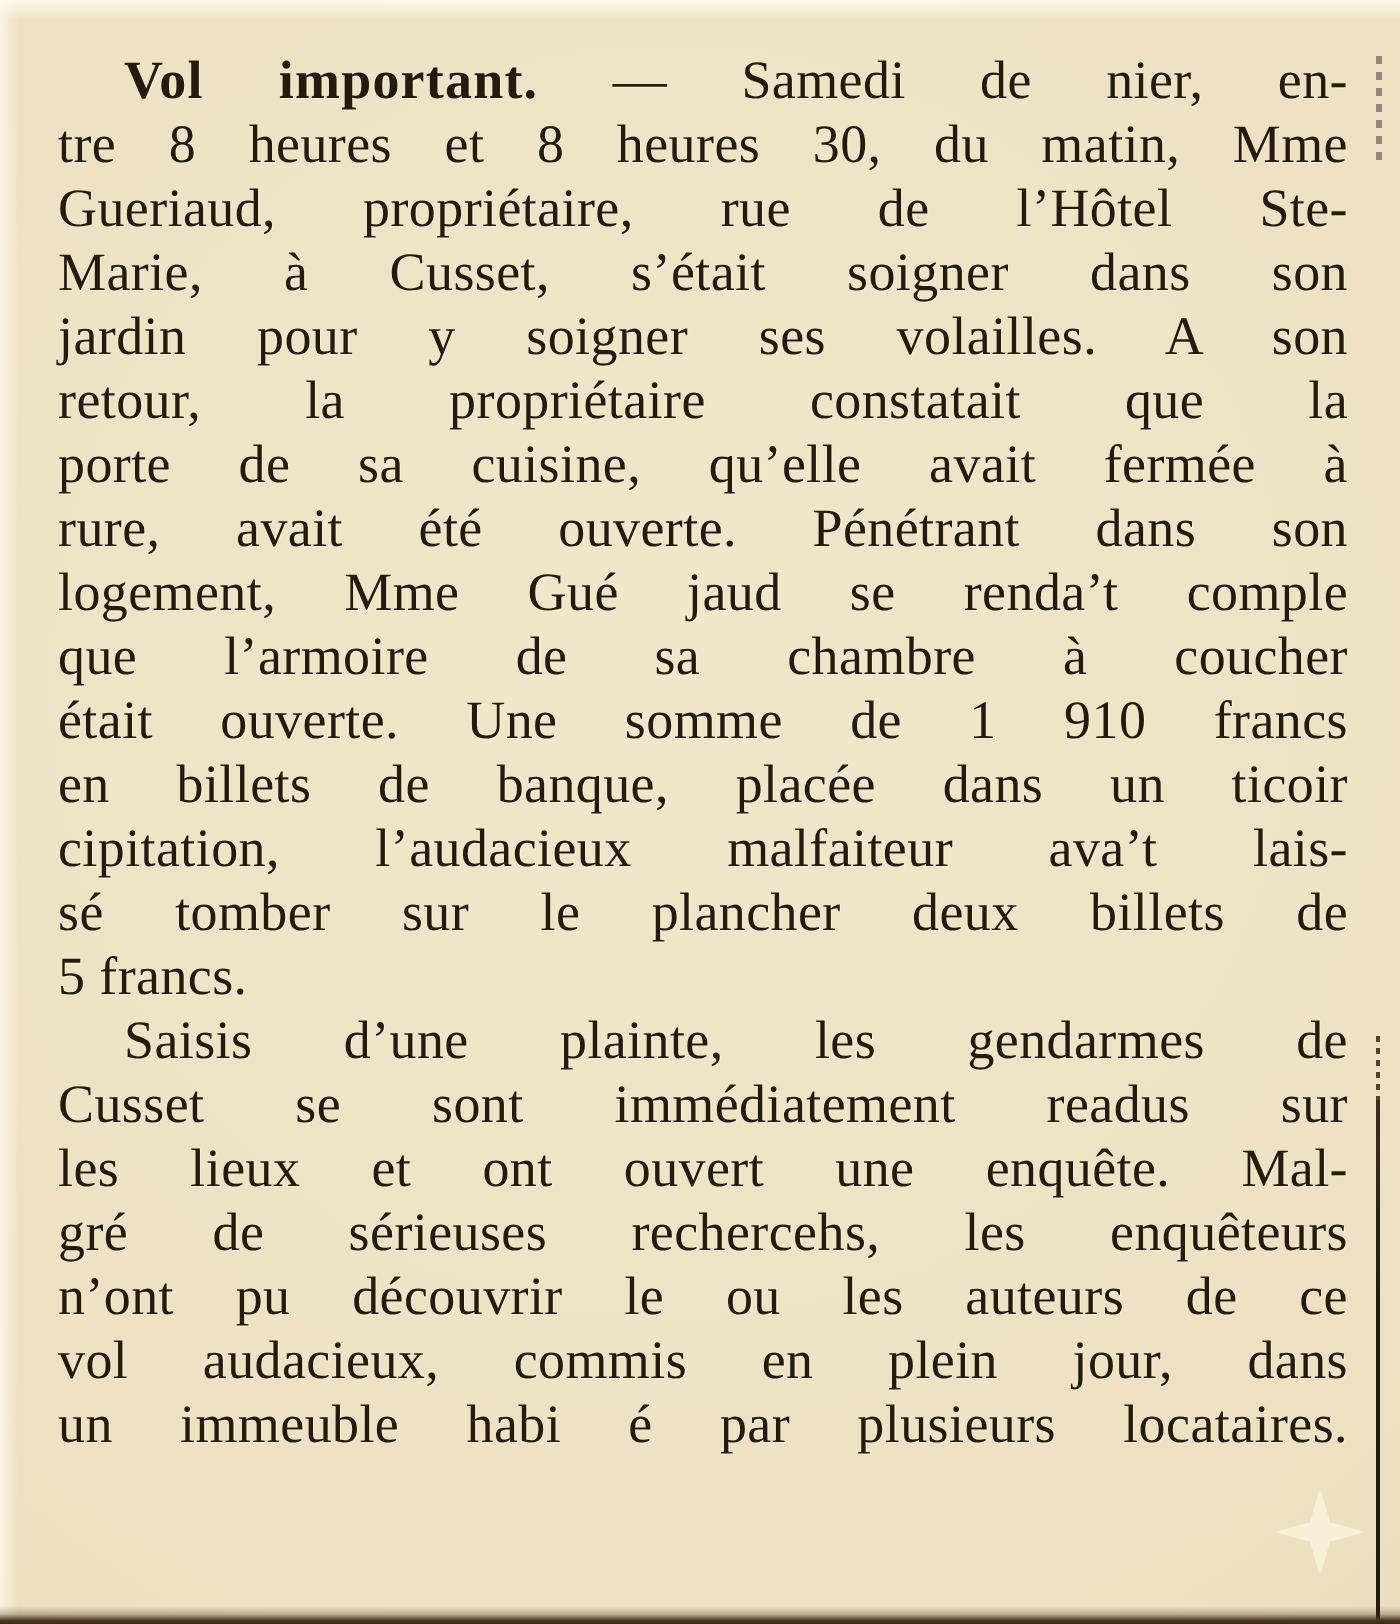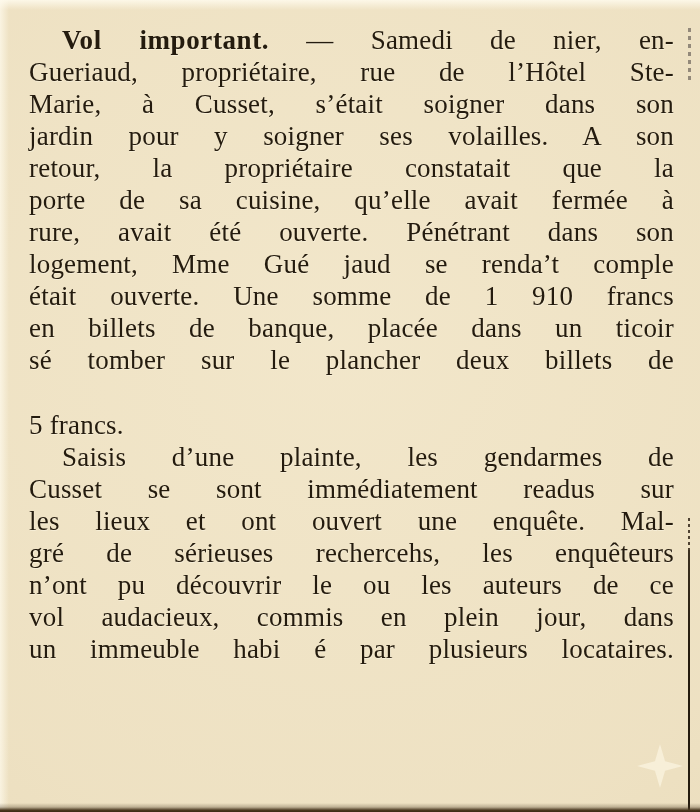--- a/index.html
+++ b/index.html
@@ -52,21 +52,20 @@
     text-shadow: 0.5px 0.5px 0 rgba(255,250,236,0.45);
   }
   .ln {
     text-align: justify;
     text-align-last: justify;
     white-space: normal;
   }
   .ln-left {
     text-align: center;
     text-align-last: left;
-    margin-top: 33px;
   }
   .ind {
     text-indent: 33px;
   }
   .lead {
     font-weight: bold;
     letter-spacing: 0.6px;
   }
   
   .rule-dash-top {
@@ -110,29 +109,32 @@
 
   <div class="edge-top"></div>
   <div class="edge-left"></div>
 
   <div class="text-col">
     <div class="ln ind">
       <span class="lead">Vol important.</span>
       <span>—</span>
       <span>Samedi de nier, en-</span>
     </div>
+    <div class="ln">tre 8 heures et 8 heures 30, du matin, Mme</div>
     <div class="ln">Gueriaud, propriétaire, rue de l’Hôtel Ste-</div>
     <div class="ln">Marie, à Cusset, s’était soigner dans son</div>
     <div class="ln">jardin pour y soigner ses volailles. A son</div>
     <div class="ln">retour, la propriétaire constatait que la</div>
     <div class="ln">porte de sa cuisine, qu’elle avait fermée à</div>
     <div class="ln">rure, avait été ouverte. Pénétrant dans son</div>
     <div class="ln">logement, Mme Gué jaud se renda’t comple</div>
+    <div class="ln">que l’armoire de sa chambre à coucher</div>
     <div class="ln">était ouverte. Une somme de 1 910 francs</div>
     <div class="ln">en billets de banque, placée dans un ticoir</div>
+    <div class="ln">cipitation, l’audacieux malfaiteur ava’t lais-</div>
     <div class="ln">sé tomber sur le plancher deux billets de</div>
     <div class="ln ln-left">5 francs.</div>
     <div class="ln ind">Saisis d’une plainte, les gendarmes de</div>
     <div class="ln">Cusset se sont immédiatement readus sur</div>
     <div class="ln">les lieux et ont ouvert une enquête. Mal-</div>
     <div class="ln">gré de sérieuses rechercehs, les enquêteurs</div>
     <div class="ln">n’ont pu découvrir le ou les auteurs de ce</div>
     <div class="ln">vol audacieux, commis en plein jour, dans</div>
     <div class="ln">un immeuble habi é par plusieurs locataires.</div>
   </div>

